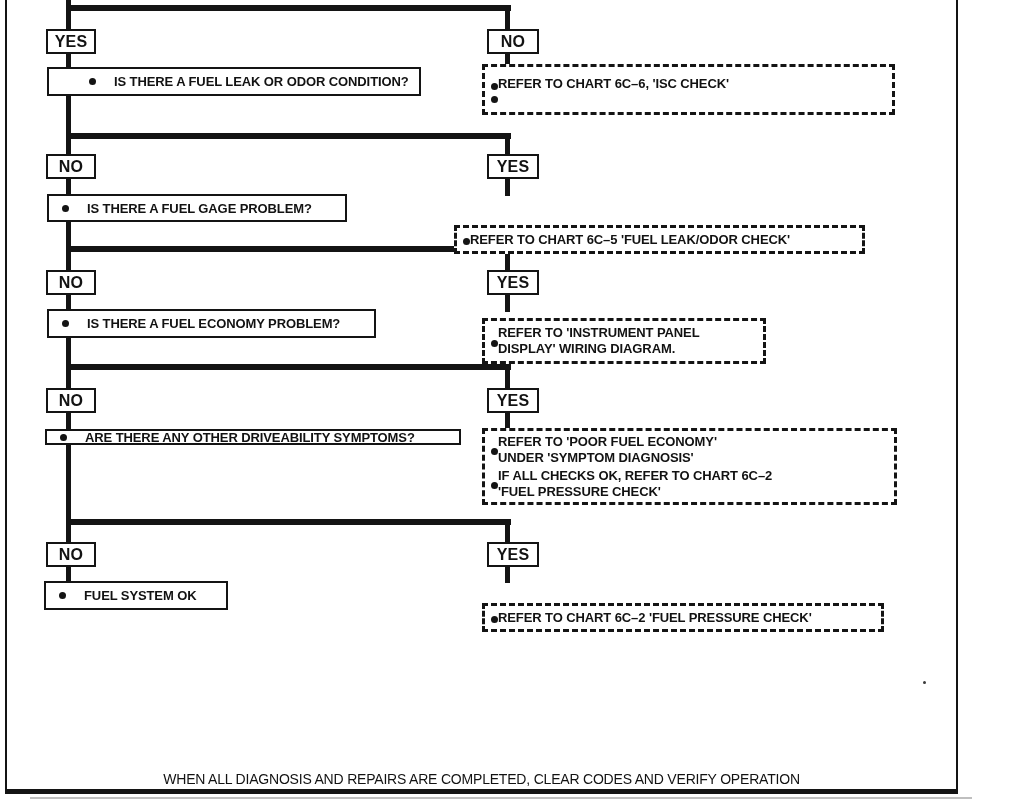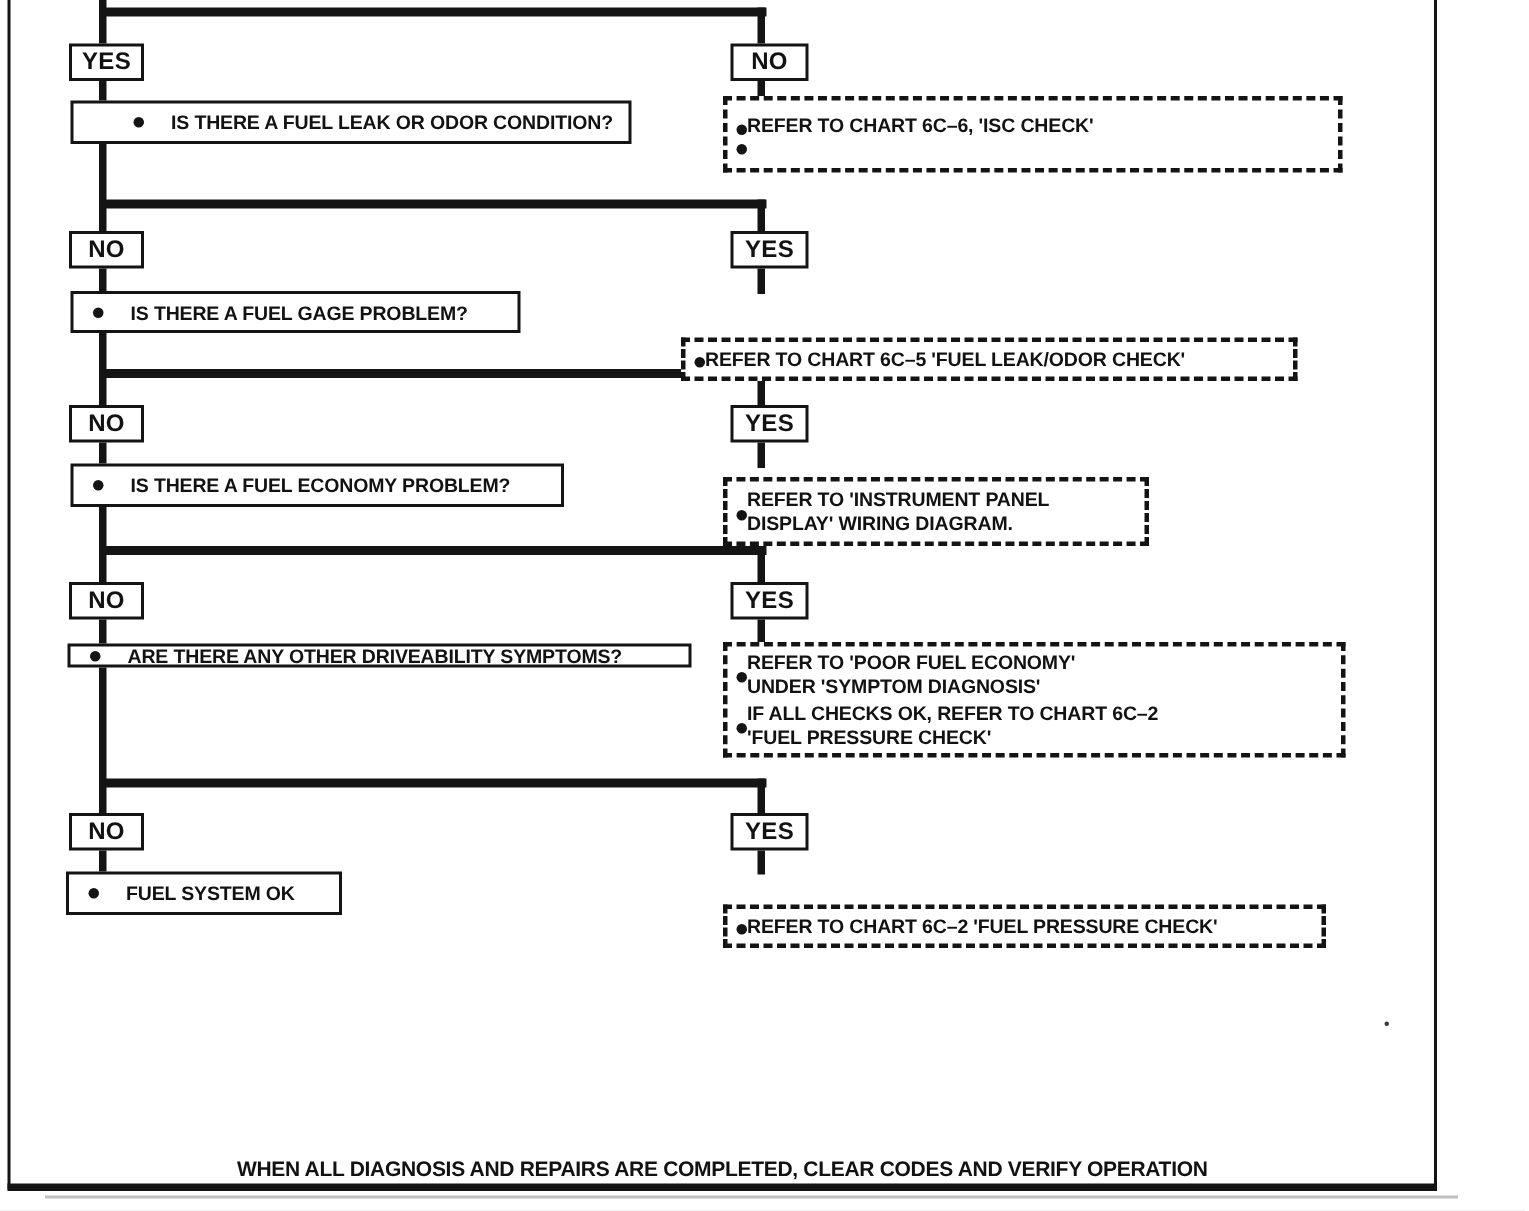--- a/index.html
+++ b/index.html
@@ -35,21 +35,21 @@
     padding:3px 6px;box-sizing:border-box;z-index:2;
   }
   .aitem{display:flex;align-items:center;
     font-weight:bold;font-size:13px;line-height:16px;letter-spacing:-0.1px;}
   .bullet{width:7px;height:7px;border-radius:50%;background:#141414;
     flex:none;margin-top:4px;}
   .qbox .bullet{margin-top:0;}
   .atext{white-space:pre-line;}
   #footer-note{
     position:absolute;left:7px;width:949px;top:771px;
-    text-align:center;font-weight:bold;font-size:14px;
+    text-align:center;font-weight:normal;font-size:14px;
     letter-spacing:-0.2px;z-index:2;
   }
   #artifact-dot{position:absolute;left:923px;top:681px;width:3px;height:3px;
     border-radius:50%;background:#3a3a3a;}
 </style>
 </head>
 <body>
 
 <div id="canvas">
 

